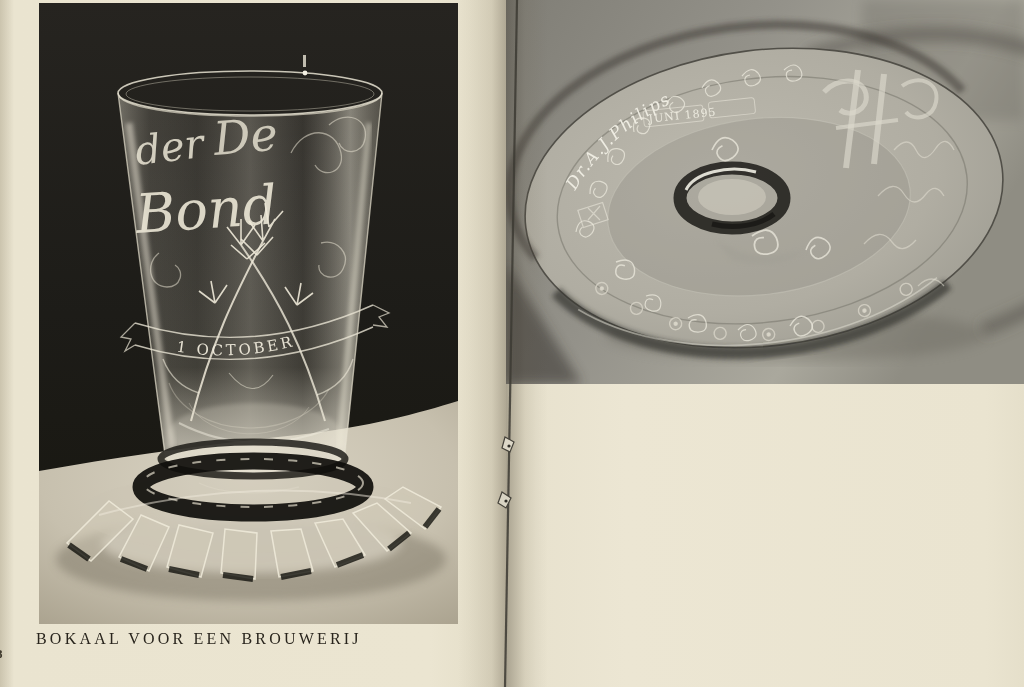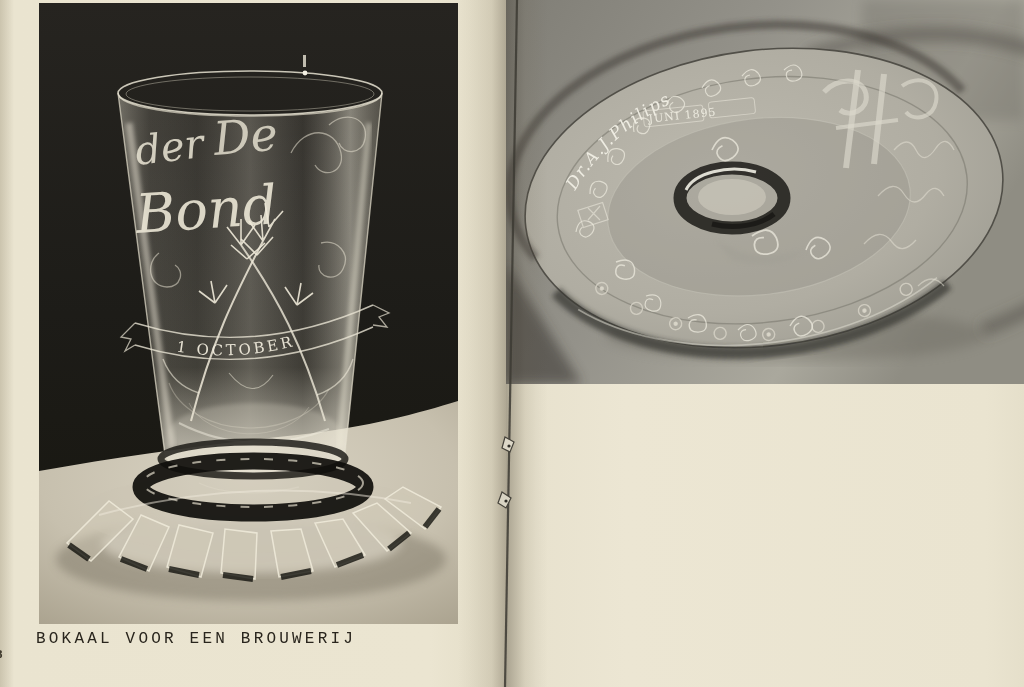--- a/index.html
+++ b/index.html
@@ -7,21 +7,21 @@
     background:#e9e3cf;font-family:"Liberation Serif",serif;}
   .page{position:absolute;top:0;height:687px;}
   #leftPage{left:0;width:506px;
     background:linear-gradient(90deg,#e3ddc8 0,#eae4d0 14px,#ebe5d1 430px,#e6e0cb 470px,#dcd5bf 506px);}
   #rightPage{left:506px;width:518px;
     background:linear-gradient(90deg,#ddd6c0 0,#e8e2ce 30px,#ece6d3 120px,#eae4d0 480px,#e5dfca 518px);}
   .photo{position:absolute;display:block;}
   #leftPhoto{left:39px;top:3px;}
   #rightPhoto{left:506px;top:0;}
   .caption{position:absolute;left:36px;top:630px;font-size:16px;letter-spacing:3.2px;
-    color:#29251d;white-space:nowrap;font-family:Liberation Mono, monospace;}
+    color:#29251d;white-space:nowrap;font-family:Liberation Serif, serif;}
   .pagenum{position:absolute;color:#2e2a22;font-size:14px;}
   #pagenumLeft{left:-4px;top:646px;font-weight:bold;font-size:13px;letter-spacing:1px;}
   .gutterShadeL{position:absolute;left:458px;top:0;width:48px;height:687px;z-index:5;pointer-events:none;
     background:linear-gradient(90deg,rgba(90,80,60,0) 0,rgba(90,80,60,.10) 70%,rgba(60,52,38,.28) 100%);}
   .gutterShadeR{position:absolute;left:506px;top:0;width:42px;height:687px;z-index:5;pointer-events:none;
     background:linear-gradient(90deg,rgba(50,44,32,.30) 0,rgba(90,80,60,.10) 45%,rgba(90,80,60,0) 100%);}
   .leftEdgeShade{position:absolute;left:0;top:0;width:14px;height:687px;z-index:4;pointer-events:none;
     background:linear-gradient(90deg,rgba(120,108,82,.22),rgba(120,108,82,0));}
   #gutterSvg{position:absolute;left:0;top:0;z-index:6;pointer-events:none;}
   svg text{user-select:none;}

